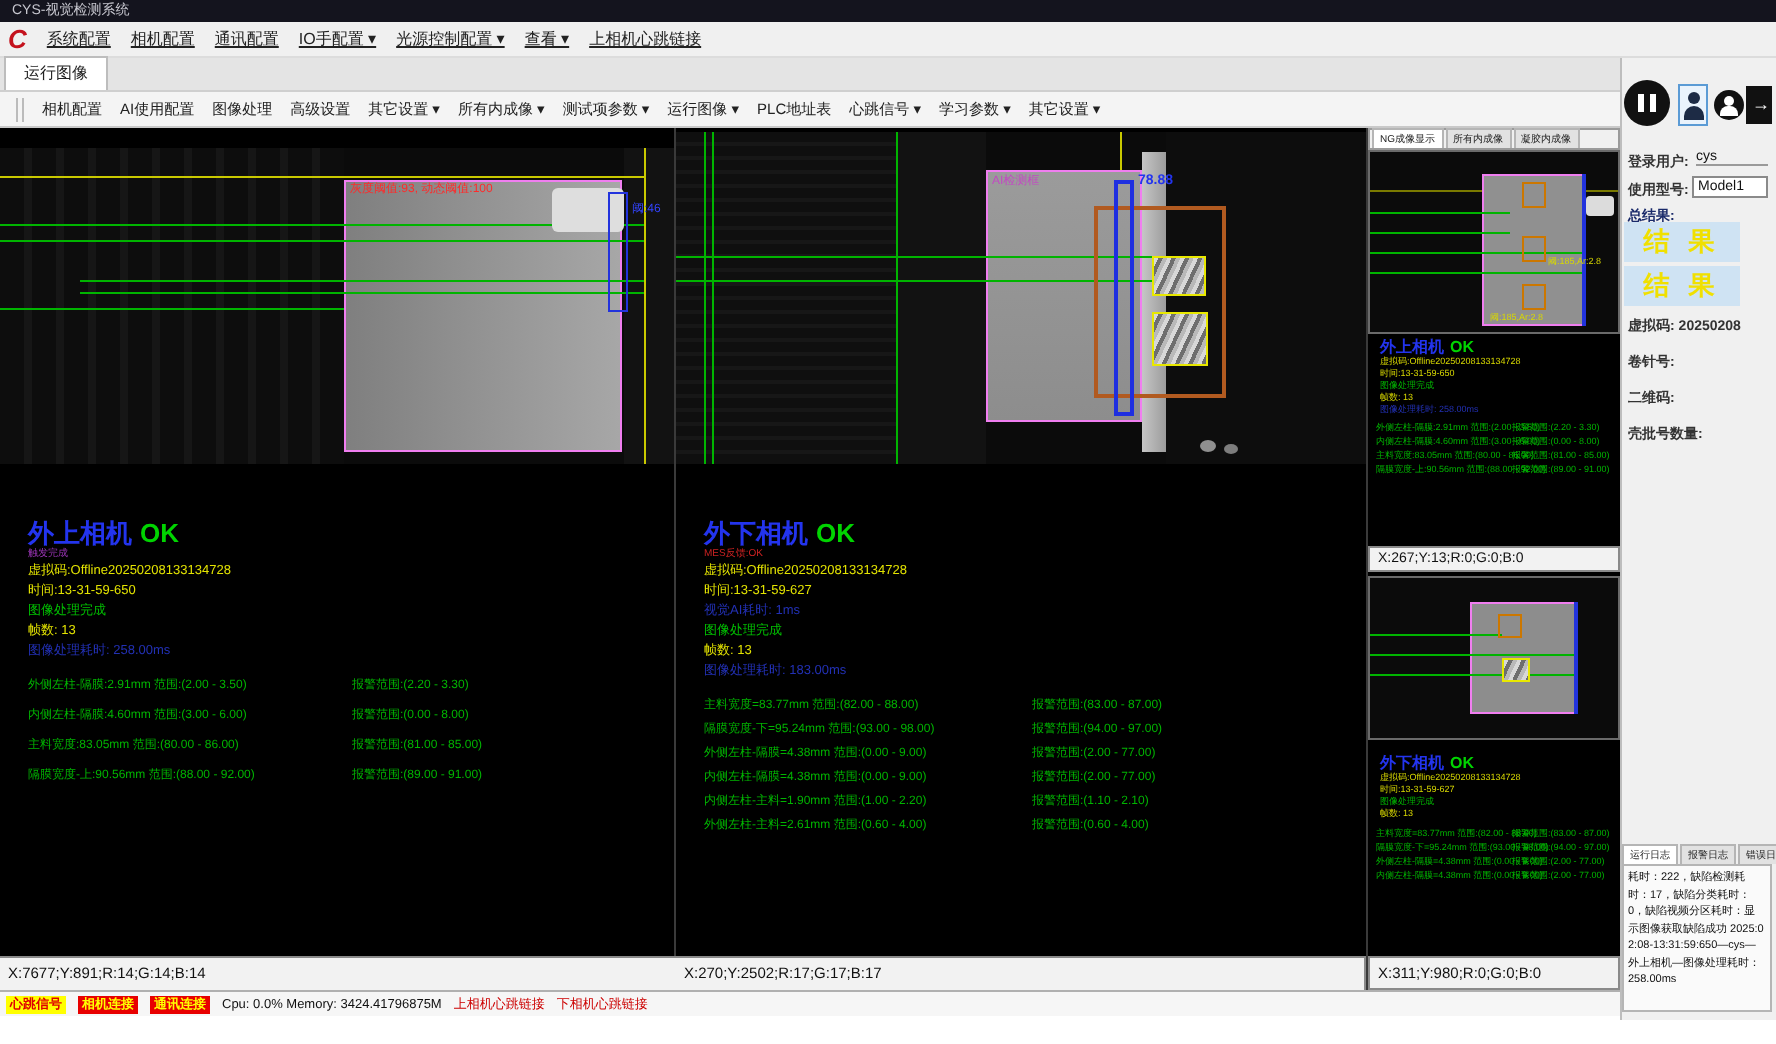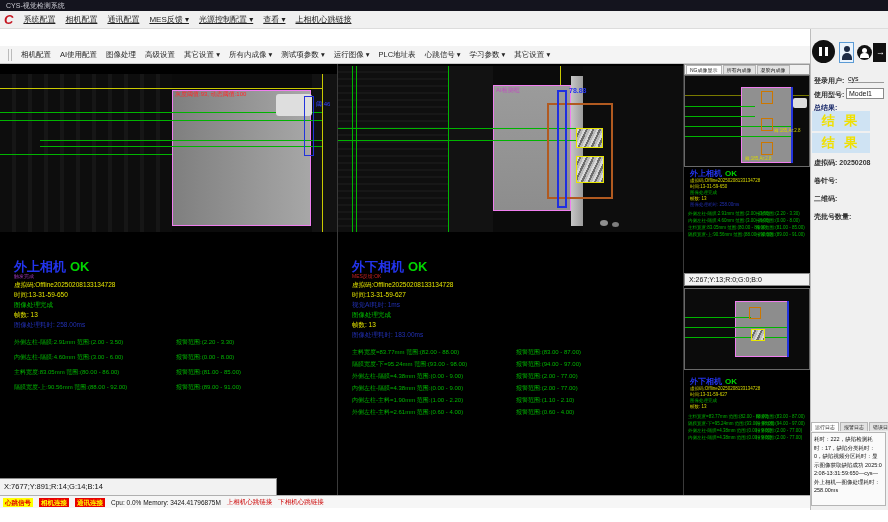--- a/index.html
+++ b/index.html
@@ -105,26 +105,29 @@
 
   <div class="abs titlebar">
     <span>CYS-视觉检测系统</span>
   </div>
 
   <div class="abs menubar">
     <span class="logo">C</span>
     <span class="menu-item">系统配置</span>
     <span class="menu-item">相机配置</span>
     <span class="menu-item">通讯配置</span>
-    <span class="menu-item">MES反馈 ▾</span>
+    <span class="menu-item">IO手配置 ▾</span>
     <span class="menu-item">光源控制配置 ▾</span>
     <span class="menu-item">查看 ▾</span>
     <span class="menu-item">上相机心跳链接</span>
   </div>
 
+  <div class="abs tabrow">
+    <div class="tab">运行图像</div>
+  </div>
 
   <div class="abs toolbar">
     <span class="grip"></span>
     <span class="tool-item">相机配置</span>
     <span class="tool-item">AI使用配置</span>
     <span class="tool-item">图像处理</span>
     <span class="tool-item">高级设置</span>
     <span class="tool-item">其它设置 ▾</span>
     <span class="tool-item">所有内成像 ▾</span>
     <span class="tool-item">测试项参数 ▾</span>
@@ -168,21 +171,21 @@
 
   <div class="abs m-text" style="left:14px;top:338px;">外侧左柱-隔膜:2.91mm 范围:(2.00 - 3.50)</div>
   <div class="abs m-text" style="left:176px;top:338px;">报警范围:(2.20 - 3.30)</div>
   <div class="abs m-text" style="left:14px;top:353px;">内侧左柱-隔膜:4.60mm 范围:(3.00 - 6.00)</div>
   <div class="abs m-text" style="left:176px;top:353px;">报警范围:(0.00 - 8.00)</div>
   <div class="abs m-text" style="left:14px;top:368px;">主料宽度:83.05mm 范围:(80.00 - 86.00)</div>
   <div class="abs m-text" style="left:176px;top:368px;">报警范围:(81.00 - 85.00)</div>
   <div class="abs m-text" style="left:14px;top:383px;">隔膜宽度-上:90.56mm 范围:(88.00 - 92.00)</div>
   <div class="abs m-text" style="left:176px;top:383px;">报警范围:(89.00 - 91.00)</div>
 
-  <div class="abs coordbar" style="left:0;top:478px;width:277px;height:17px;border-right:1px solid #8a8a8a;">X:7677;Y:891;R:14;G:14;B:14</div>
+  <div class="abs coordbar" style="left:0;top:478px;width:343px;height:17px;border-right:1px solid #8a8a8a;">X:7677;Y:891;R:14;G:14;B:14</div>
 
   <div class="abs photo photo-mid" style="left:338px;top:66px;width:345px;height:166px;">
     <div class="abs stripesH" style="left:0;top:0;width:110px;height:166px;"></div>
     <div class="abs" style="left:110px;top:0;width:45px;height:166px;background:#121212;"></div>
     <div class="abs" style="left:245px;top:0;width:100px;height:166px;background:#0d0d0d;"></div>
     <div class="abs vline green" style="left:14px;top:0;height:166px;"></div>
     <div class="abs vline green" style="left:18px;top:0;height:166px;"></div>
     <div class="abs vline green" style="left:110px;top:0;height:166px;"></div>
     <div class="abs vline yellow-l" style="left:222px;top:0;height:20px;"></div>
     <div class="cell" style="left:155px;top:19px;width:78px;height:126px;background:linear-gradient(180deg,#9b9b9b,#8d8d8d);"></div>
@@ -216,20 +219,21 @@
   <div class="abs m-text" style="left:516px;top:360px;">报警范围:(94.00 - 97.00)</div>
   <div class="abs m-text" style="left:352px;top:372px;">外侧左柱-隔膜=4.38mm 范围:(0.00 - 9.00)</div>
   <div class="abs m-text" style="left:516px;top:372px;">报警范围:(2.00 - 77.00)</div>
   <div class="abs m-text" style="left:352px;top:384px;">内侧左柱-隔膜=4.38mm 范围:(0.00 - 9.00)</div>
   <div class="abs m-text" style="left:516px;top:384px;">报警范围:(2.00 - 77.00)</div>
   <div class="abs m-text" style="left:352px;top:396px;">内侧左柱-主料=1.90mm 范围:(1.00 - 2.20)</div>
   <div class="abs m-text" style="left:516px;top:396px;">报警范围:(1.10 - 2.10)</div>
   <div class="abs m-text" style="left:352px;top:408px;">外侧左柱-主料=2.61mm 范围:(0.60 - 4.00)</div>
   <div class="abs m-text" style="left:516px;top:408px;">报警范围:(0.60 - 4.00)</div>
 
+  <div class="abs coordbar" style="left:338px;top:478px;width:345px;height:17px;border-right:1px solid #8a8a8a;">X:270;Y:2502;R:17;G:17;B:17</div>
 
   <div class="abs rc-tabs" style="left:684px;top:64px;width:126px;height:11px;">
     <span class="rc-tab active">NG成像显示</span>
     <span class="rc-tab">所有内成像</span>
     <span class="rc-tab">凝胶内成像</span>
   </div>
 
   <div class="abs photo" style="left:684px;top:75px;width:126px;height:92px;border:1px solid #6a6a6a;box-sizing:border-box;">
     <div class="abs hline" style="left:0;top:19px;width:126px;background:#7a7a00;"></div>
     <div class="cell" style="left:56px;top:11px;width:52px;height:76px;background:#909090;"></div>
@@ -286,20 +290,21 @@
 
   <div class="abs s-text" style="left:688px;top:414px;">主料宽度=83.77mm 范围:(82.00 - 88.00)</div>
   <div class="abs s-text" style="left:756px;top:414px;">报警范围:(83.00 - 87.00)</div>
   <div class="abs s-text" style="left:688px;top:421px;">隔膜宽度-下=95.24mm 范围:(93.00 - 98.00)</div>
   <div class="abs s-text" style="left:756px;top:421px;">报警范围:(94.00 - 97.00)</div>
   <div class="abs s-text" style="left:688px;top:428px;">外侧左柱-隔膜=4.38mm 范围:(0.00 - 9.00)</div>
   <div class="abs s-text" style="left:756px;top:428px;">报警范围:(2.00 - 77.00)</div>
   <div class="abs s-text" style="left:688px;top:435px;">内侧左柱-隔膜=4.38mm 范围:(0.00 - 9.00)</div>
   <div class="abs s-text" style="left:756px;top:435px;">报警范围:(2.00 - 77.00)</div>
 
+  <div class="abs coordbar" style="left:684px;top:478px;width:126px;height:17px;border:1px solid #8a8a8a;">X:311;Y:980;R:0;G:0;B:0</div>
 
   <div class="abs rpanel"></div>
 
   <div class="abs pause-btn" style="left:812px;top:40px;">
     <i></i>
       <i></i>
   </div>
   <div class="abs person-btn" style="left:839px;top:42px;">
     <span class="head"></span>
     <span class="body"></span>

